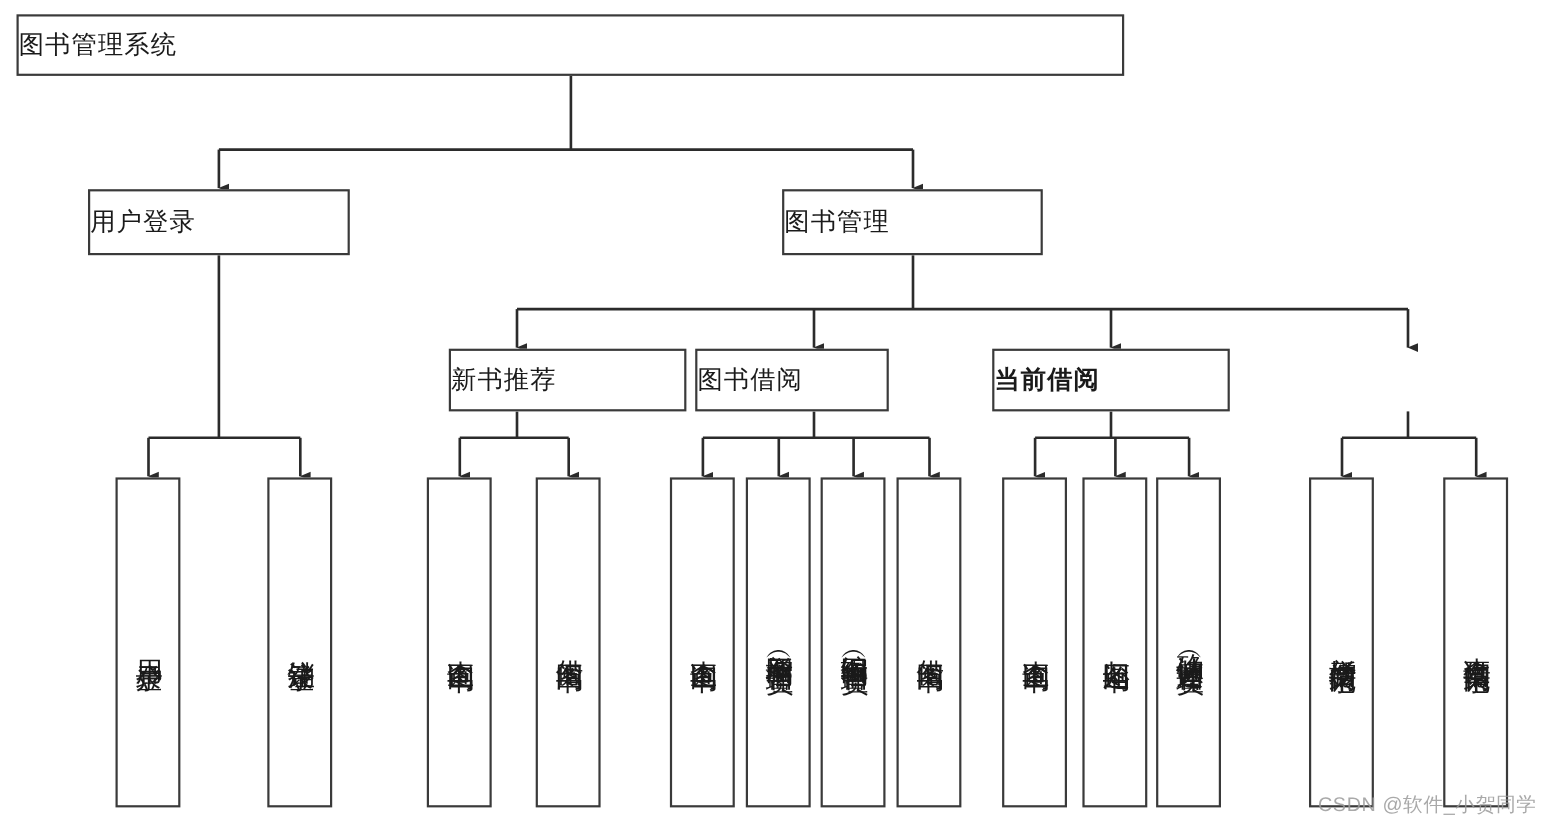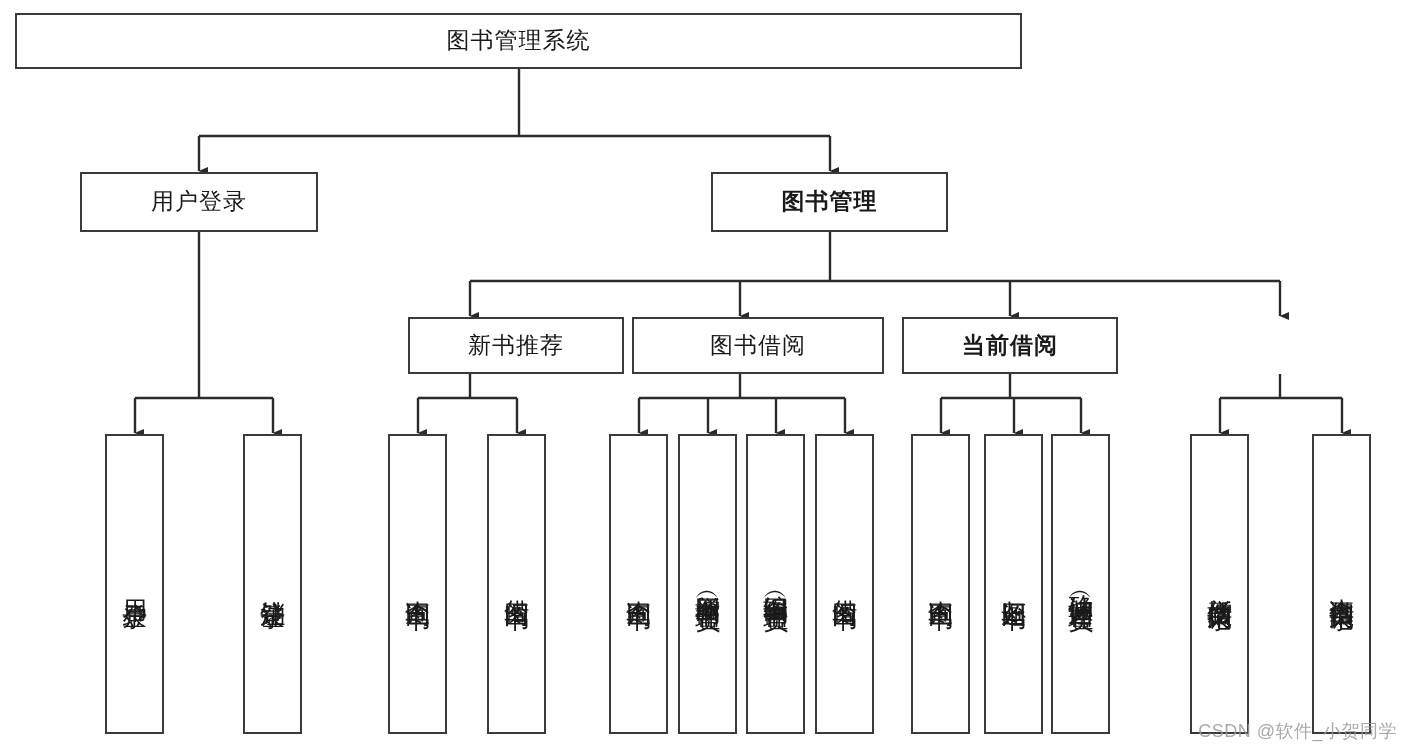--- a/index.html
+++ b/index.html
@@ -25,21 +25,20 @@
     height: 747px;
     pointer-events: none;
   }
   .node {
     position: absolute;
     box-sizing: border-box;
     background: #ffffff;
     border: 2px solid #3a3a3a;
     display: flex;
     align-items: center;
-    justify-content: center;
     color: #1a1a1a;
   }
   .node.horiz .label {
     font-size: 23px;
     line-height: 1.1;
     letter-spacing: 1px;
     white-space: nowrap;
   }
   .node.vert {
     align-items: center;
@@ -114,28 +113,28 @@
       </g>
   </svg>
 
   <div class="node horiz" style="left: 15px; top: 13px; width: 1007px; height: 56px;">
     <span class="label">图书管理系统</span>
   </div>
 
   <div class="node horiz" style="left: 80px; top: 172px; width: 238px; height: 60px;">
     <span class="label">用户登录</span>
   </div>
-  <div class="node horiz" style="left: 711px; top: 172px; width: 237px; height: 60px; font-weight: bold;">
+  <div class="node horiz" style="left: 711px; top: 172px; width: 237px; height: 60px;">
     <span class="label">图书管理</span>
   </div>
 
   <div class="node horiz" style="left: 362px; top: 317px; width: 216px; height: 57px; margin-left: 46px;">
     <span class="label">新书推荐</span>
   </div>
-  <div class="node horiz" style="left: 632px; top: 317px; width: 252px; height: 57px;">
+  <div class="node horiz" style="left: 632px; top: 317px; width: 176px; height: 57px;">
     <span class="label">图书借阅</span>
   </div>
   <div class="node horiz" style="left: 902px; top: 317px; width: 216px; height: 57px; font-weight: bold;">
     <span class="label">当前借阅</span>
   </div>
 
   <div class="node vert" style="left: 105px; top: 434px; width: 59px; height: 300px;">
     <span class="label">用户登录</span>
   </div>
   <div class="node vert" style="left: 243px; top: 434px; width: 59px; height: 300px;">

